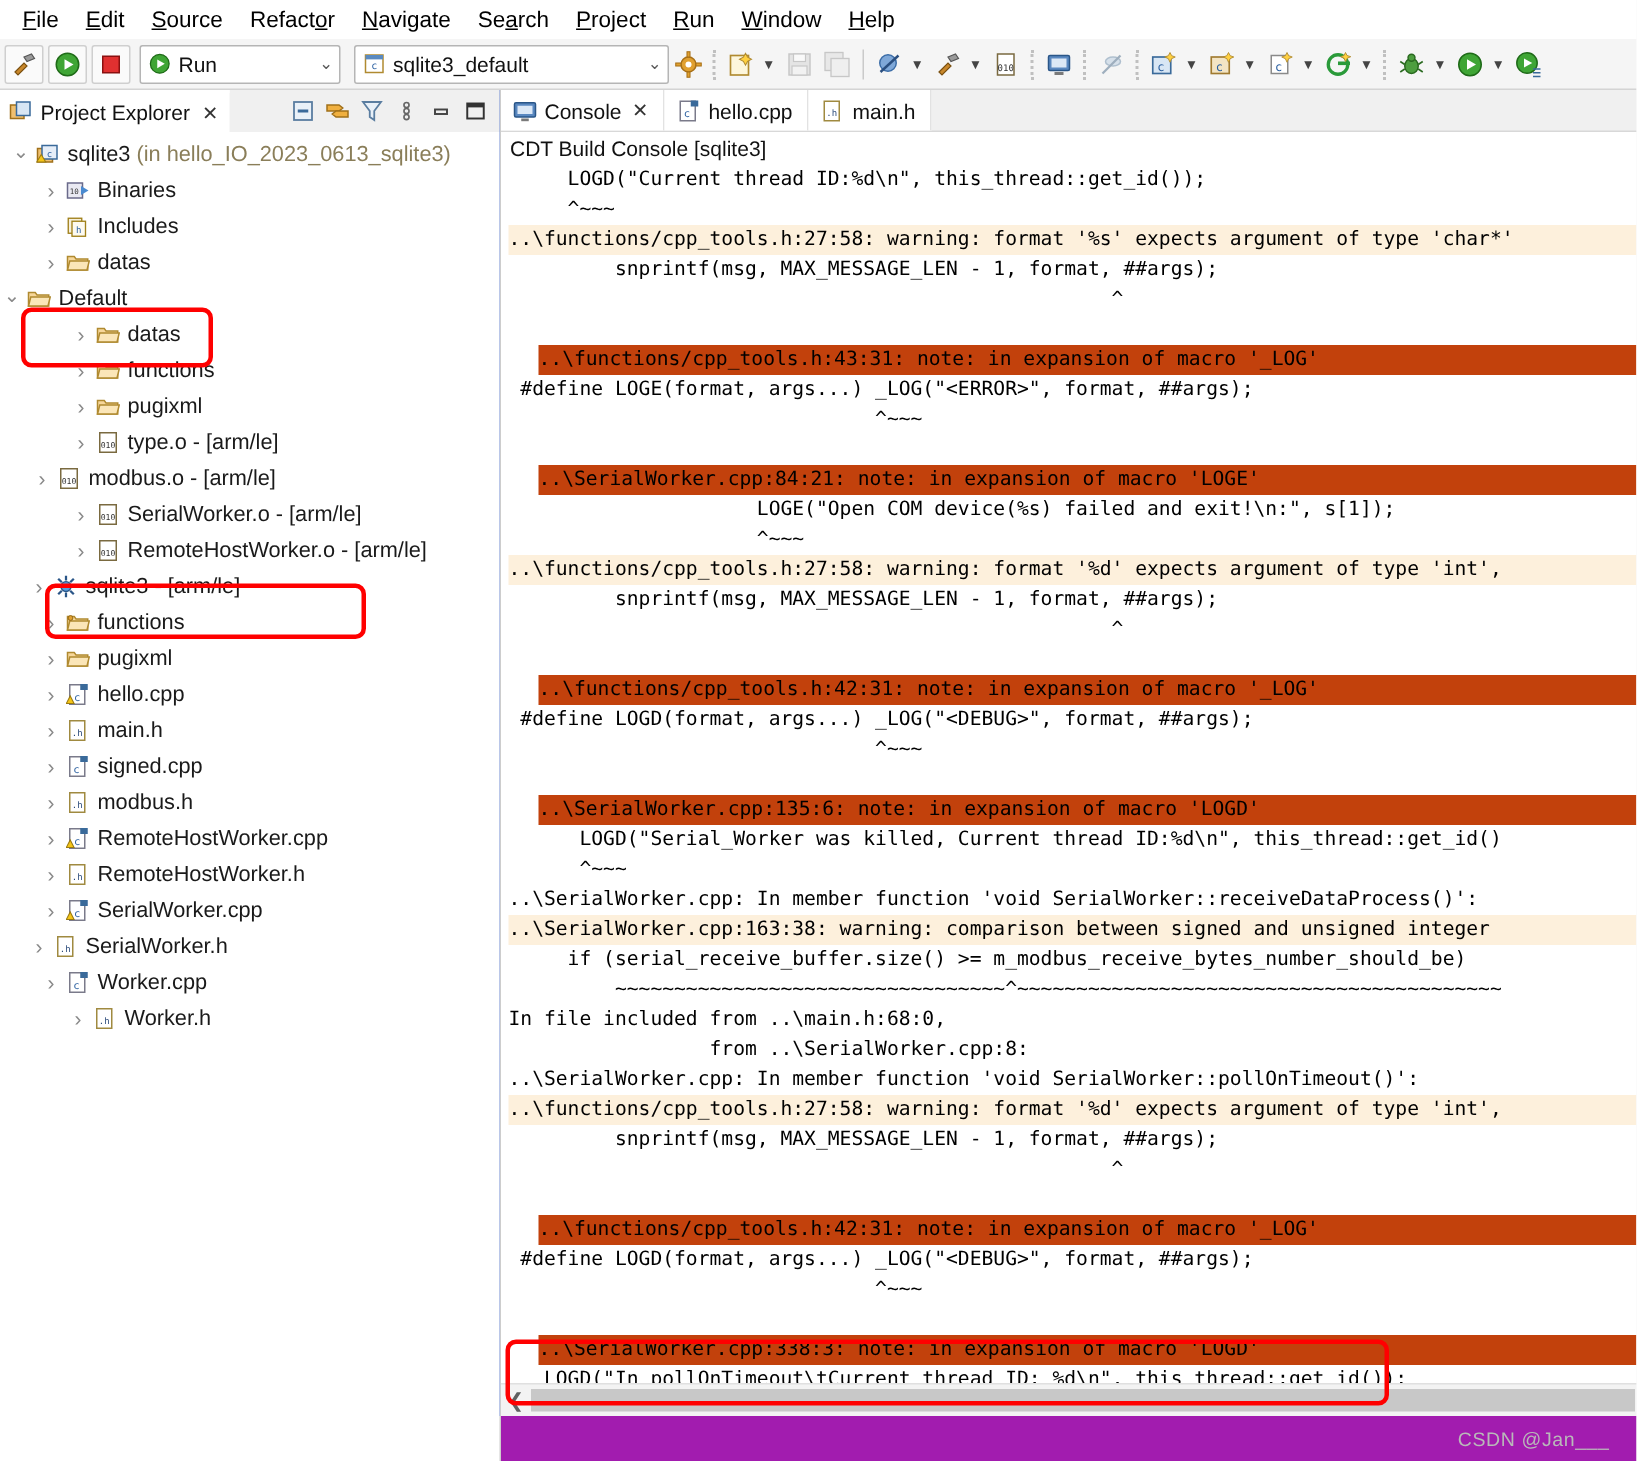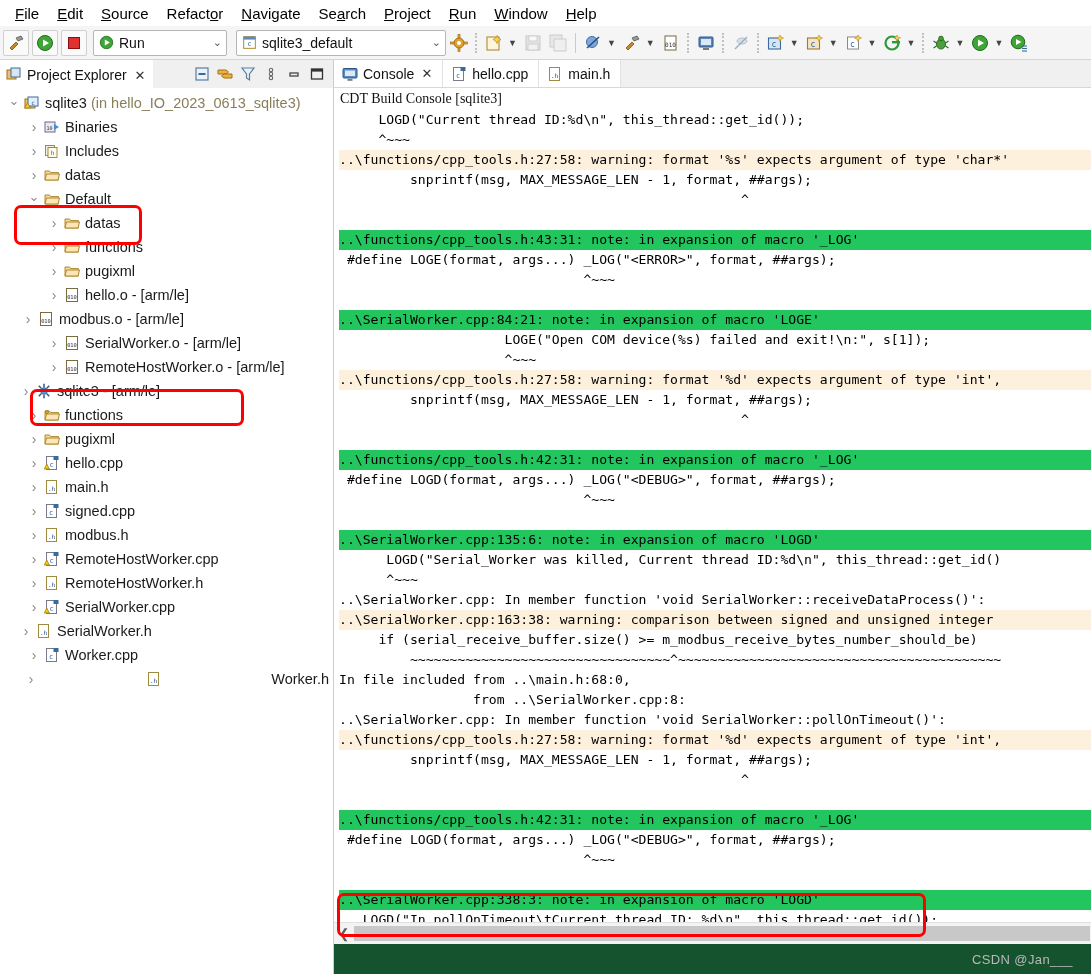--- a/index.html
+++ b/index.html
@@ -182,37 +182,36 @@
     background: #ffffff;
     border-right: 1px solid #e2e2e2;
   }
   .etab .close { font-size: 13px; color: #333; margin-left: 2px; }
   .console-title {
     height: 22px; flex: 0 0 22px;
     font-size: 14px; color: #111;
     padding-left: 6px;
     display: flex; align-items: center;
     background: #ffffff;
-    font-family: Liberation Serif, serif;
   }
   .console-body {
     flex: 1 1 auto;
     background: #ffffff;
     overflow: hidden;
     font-family: "DejaVu Sans Mono", "Liberation Mono", monospace;
     font-size: 13.1px;
     line-height: 20px;
     color: #000000;
     white-space: pre;
     padding-left: 5px;
     position: relative;
   }
   .cline { height: 20px; white-space: pre; }
   .cline.warn { background: #fdf0dc; }
-  .cline.note { background: #22c55e; }
+  .cline.note { background: #c2410c; margin-left: 20px; }
 
   .hscroll {
     height: 22px; flex: 0 0 22px;
     background: #f3f3f3;
     display: flex; align-items: center;
     border-top: 1px solid #e0e0e0;
   }
   .hscroll .arrowbtn {
     width: 20px; height: 20px;
     display: flex; align-items: center; justify-content: center;
@@ -221,21 +220,21 @@
   }
   .hscroll .track {
     flex: 1 1 auto; height: 15px;
     background: #c8c8c8;
     margin-right: 1px;
   }
 
   
   .statusbar {
     height: 30px; flex: 0 0 30px;
-    background: #14532d;
+    background: #a21caf;
     display: flex; align-items: center;
     justify-content: flex-end;
     padding-right: 18px;
     position: relative;
   }
   .watermark {
     font-size: 13px;
     color: #b9b9b9;
     font-family: "Liberation Sans", sans-serif;
     letter-spacing: 0.4px;
@@ -530,21 +529,21 @@
           <div class="trow" style="padding-left: 26px;">
             <span class="twist closed"></span>
             <span class="tico">
               <svg width="16" height="16" viewBox="0 0 16 16">
                 <path d="M1 4 h4.5 l1.2 1.6 H14.5 v7.4 H1 Z" fill="#f7d79a" stroke="#b08a30" stroke-width="1"></path>
                 <path d="M2.5 7 H15.5 L14 13 H1 Z" fill="#fbe6b8" stroke="#b08a30" stroke-width="1"></path>
               </svg>
             </span>
             <span class="tlabel">datas</span>
           </div>
-          <div class="trow" style="padding-left: 26px;">
+          <div class="trow" style="">
             <span class="twist open"></span>
             <span class="tico">
               <svg width="16" height="16" viewBox="0 0 16 16">
                 <path d="M1 4 h4.5 l1.2 1.6 H14.5 v7.4 H1 Z" fill="#f7d79a" stroke="#b08a30" stroke-width="1"></path>
                 <path d="M2.5 7 H15.5 L14 13 H1 Z" fill="#fbe6b8" stroke="#b08a30" stroke-width="1"></path>
               </svg>
             </span>
             <span class="tlabel">Default</span>
           </div>
           <div class="trow" style="padding-left: 46px;">
@@ -578,21 +577,21 @@
             <span class="tlabel">pugixml</span>
           </div>
           <div class="trow" style="padding-left: 46px;">
             <span class="twist closed"></span>
             <span class="tico">
               <svg width="16" height="16" viewBox="0 0 16 16">
                 <rect x="2.5" y="1.5" width="11" height="13" fill="#ffffff" stroke="#7a6a40" stroke-width="1"></rect>
                 <text x="8" y="11.5" font-size="5.4" fill="#333" text-anchor="middle" font-family="monospace">010</text>
               </svg>
             </span>
-            <span class="tlabel">hello.o - [arm/le]</span>
+            <span class="tlabel">type.o - [arm/le]</span>
           </div>
           <div class="trow" style="padding-left: 20px;">
             <span class="twist closed"></span>
             <span class="tico">
               <svg width="16" height="16" viewBox="0 0 16 16">
                 <rect x="2.5" y="1.5" width="11" height="13" fill="#ffffff" stroke="#7a6a40" stroke-width="1"></rect>
                 <text x="8" y="11.5" font-size="5.4" fill="#333" text-anchor="middle" font-family="monospace">010</text>
               </svg>
             </span>
             <span class="tlabel">modbus.o - [arm/le]</span>
@@ -748,21 +747,21 @@
             <span class="twist closed"></span>
             <span class="tico">
               <svg width="16" height="16" viewBox="0 0 16 16">
                 <rect x="2.5" y="1.5" width="10" height="13" fill="#ffffff" stroke="#7a7a8a" stroke-width="1"></rect>
                 <text x="7" y="12" font-size="7" fill="#2a5fa0" text-anchor="middle" font-family="monospace">c</text>
                 <rect x="9.5" y="1" width="5" height="4" fill="#3a6a9a"></rect>
               </svg>
             </span>
             <span class="tlabel">Worker.cpp</span>
           </div>
-          <div class="trow" style="padding-left: 23px; justify-content: space-between;">
+          <div class="trow" style="padding-left: 44px;">
             <span class="twist closed"></span>
             <span class="tico">
               <svg width="16" height="16" viewBox="0 0 16 16">
                 <rect x="2.5" y="1.5" width="10" height="13" fill="#ffffff" stroke="#a08a40" stroke-width="1"></rect>
                 <text x="7.5" y="11.5" font-size="6" fill="#2a4a7a" text-anchor="middle" font-family="monospace">.h</text>
               </svg>
             </span>
             <span class="tlabel">Worker.h</span>
           </div>
         </div>

